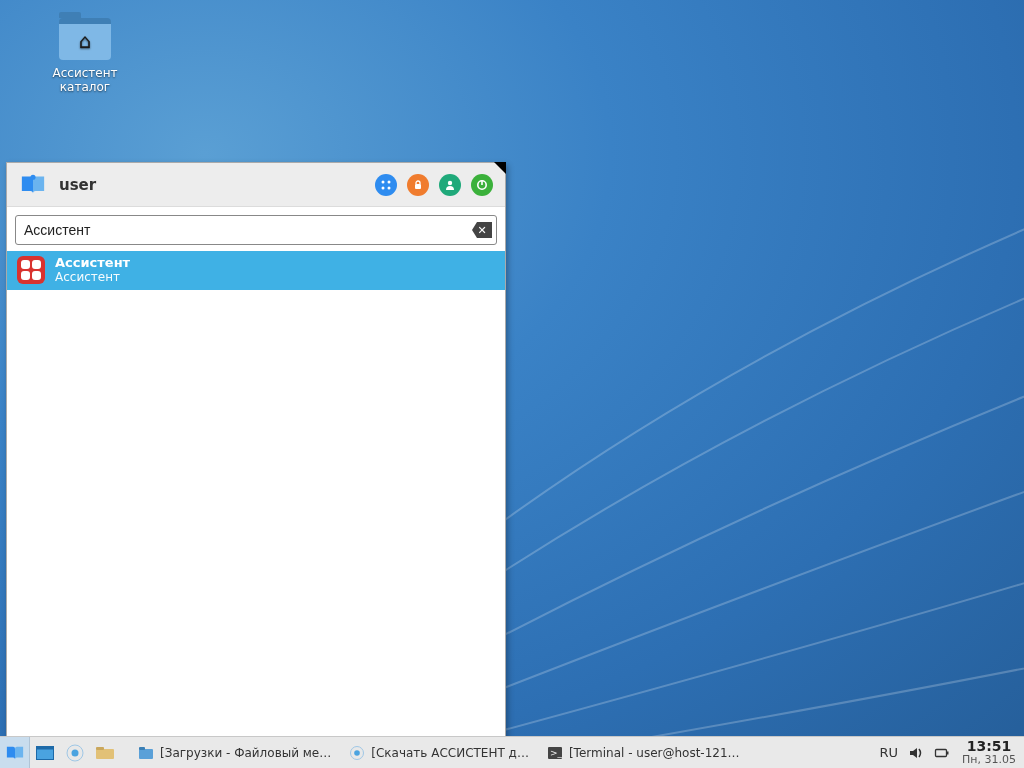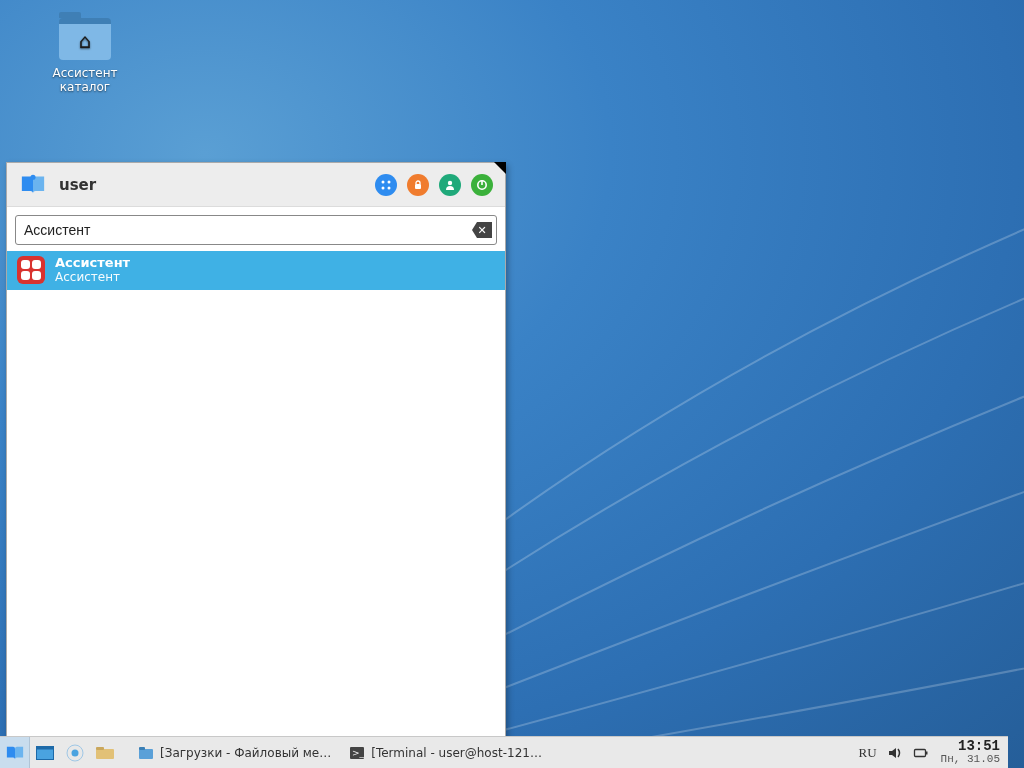--- a/index.html
+++ b/index.html
@@ -86,21 +86,21 @@
     width: 28px; height: 28px; background: #d9332f; border-radius: 6px;
     display: grid; grid-template: 1fr 1fr / 1fr 1fr; gap: 2px; padding: 4px;
   }
   .result-item .app-icon span { background: #fff; border-radius: 3px; }
   .result-item .lbls { line-height: 1.15; }
   .result-item .lbl-title { font-weight: bold; font-size: 13px; }
   .result-item .lbl-sub   { font-size: 12px; opacity: 0.95; }
 
   
   .taskbar {
-    position: absolute; left: 0; right: 16px; bottom: 0; height: 32px;
+    position: absolute; left: 0; right: 0; bottom: 0; height: 32px;
     background: #e9e9e9; border-top: 1px solid #c8c8c8;
     display: flex; align-items: stretch;
   }
   .tb-left { display: flex; align-items: center; }
   .tb-btn {
     width: 30px; height: 32px; display: flex; align-items: center; justify-content: center;
     cursor: pointer;
   }
   .tb-sep { width: 6px; }
 
@@ -110,23 +110,23 @@
 
   .task-list { display: flex; align-items: center; flex: 1; overflow: hidden; gap: 2px; padding-left: 4px; }
   .task {
     display: flex; align-items: center; gap: 6px; height: 26px; padding: 0 8px;
     max-width: 210px; cursor: pointer; border-radius: 2px;
   }
   .task .t-icon { width: 16px; height: 16px; flex: none; }
   .task .t-label { font-size: 12px; color: #333; white-space: nowrap; overflow: hidden; text-overflow: ellipsis; }
 
   .tray { display: flex; align-items: center; gap: 10px; padding: 0 8px; }
-  .tray .lang { font-size: 13px; color: #333; cursor: pointer; font-family: Liberation Serif, serif; }
+  .tray .lang { font-size: 13px; color: #333; cursor: pointer; }
   .tray .tray-icon { width: 16px; height: 16px; cursor: pointer; color:#333; }
-  .clock { text-align: right; padding: 0 8px 0 4px; cursor: pointer; line-height: 1.05; display:flex; flex-direction:column; justify-content:center;font-family:Liberation Mono, monospace;}
+  .clock { text-align: center; padding: 0 8px 0 4px; cursor: pointer; line-height: 1.05; display:flex; flex-direction:column; justify-content:center;}
   .clock .time { font-size: 14px; font-weight: bold; color: #222; }
   .clock .date { font-size: 11px; color: #555; }
 
   
   svg { display: block; }
 </style>
 </head>
 <body>
 
 <div class="wallpaper">
@@ -243,20 +243,27 @@
   <div class="task-list">
     <div class="task">
       <svg class="t-icon" viewBox="0 0 16 16">
           <rect x="1" y="4" width="14" height="10" rx="1" fill="#5aa0d8"></rect>
           <rect x="1" y="2" width="6" height="3" rx="1" fill="#3a7fb5"></rect>
         </svg>
       <span class="t-label">[Загрузки - Файловый ме…</span>
     </div>
     <div class="task">
       <svg class="t-icon" viewBox="0 0 16 16">
+          <circle cx="8" cy="8" r="6.5" fill="#e8e8e8" stroke="#9fc7e6"></circle>
+          <circle cx="8" cy="8" r="2.8" fill="#4aa3e0"></circle>
+        </svg>
+      <span class="t-label">[Скачать АССИСТЕНТ д…</span>
+    </div>
+    <div class="task">
+      <svg class="t-icon" viewBox="0 0 16 16">
           <rect x="1" y="2" width="14" height="12" rx="1" fill="#444"></rect>
           <text x="3" y="11" font-size="9" fill="#eee">&gt;_</text>
         </svg>
       <span class="t-label">[Terminal - user@host-121…</span>
     </div>
   </div>
 
   <div class="tray">
     <span class="lang">RU</span>
     <svg class="tray-icon" viewBox="0 0 16 16">

